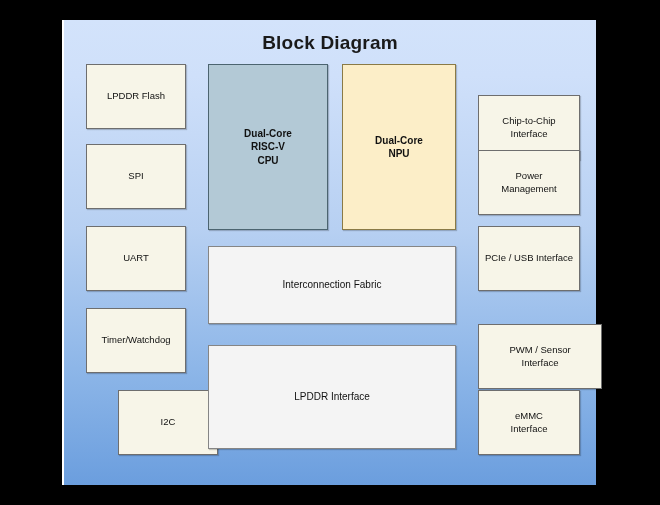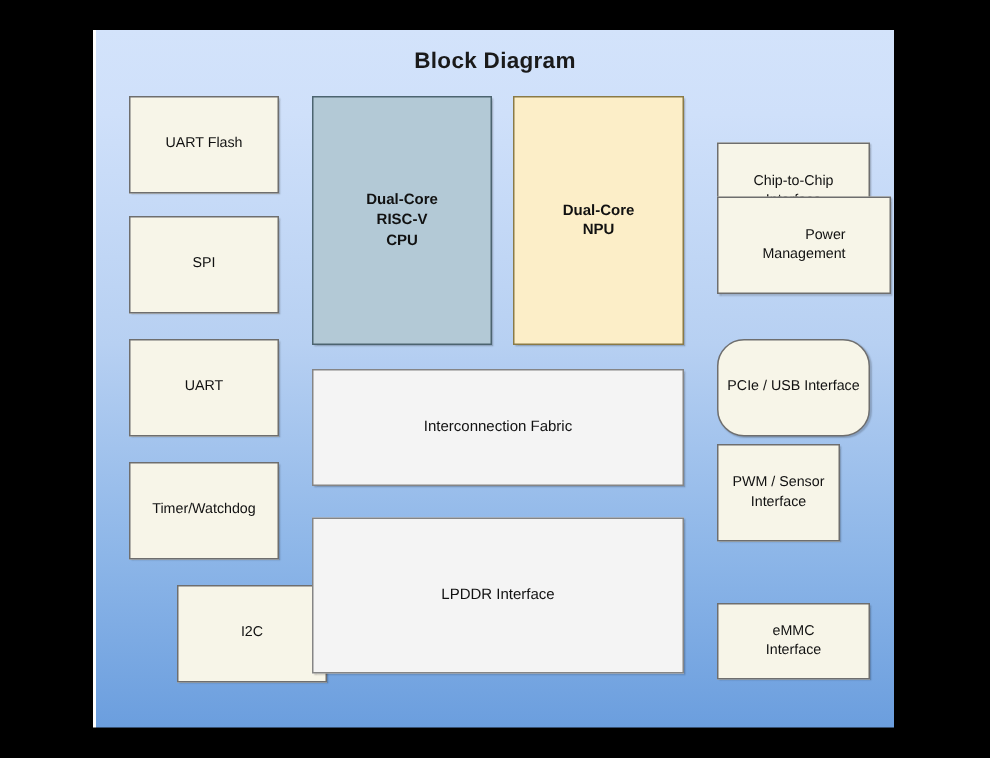--- a/index.html
+++ b/index.html
@@ -32,21 +32,21 @@
     box-shadow: -2px 0 0 0 #ffffff;
     box-sizing: border-box;
   }
 
   #diagram-title {
     position: absolute;
     left: 0;
     top: 12px;
     width: 100%;
     text-align: center;
-    font-size: 15px;
+    font-size: 19px;
     font-weight: bold;
     color: #1a1a1a;
     letter-spacing: 0.2px;
   }
 
   
   .block {
     position: absolute;
     box-sizing: border-box;
     border: 1px solid #6b6b6b;
@@ -98,21 +98,21 @@
 </head>
 <body>
 
 <div id="canvas">
 
   <div id="diagram-panel">
 
     <div id="diagram-title">Block Diagram</div>
 
     <div class="block periph" style="left:22px; top:44px; width:100px; height:65px;">
-      <span class="blabel">UART Flash</span>
+      <span class="blabel">LPDDR Flash</span>
     </div>
 
     <div class="block periph" style="left:22px; top:124px; width:100px; height:65px;">
       <span class="blabel">SPI</span>
     </div>
 
     <div class="block periph" style="left:22px; top:206px; width:100px; height:65px;text-align:right;">
       <span class="blabel">UART</span>
     </div>
 
@@ -141,33 +141,33 @@
 
     <div class="block fabric" style="left:144px; top:325px; width:248px; height:104px;">
       <span class="blabel">LPDDR Interface</span>
     </div>
 
     <div class="block periph" style="left:414px; top:44px; width:102px; height:65px;margin-top:31px;">
       <span class="blabel">Chip-to-Chip
 Interface</span>
     </div>
 
-    <div class="block periph" style="left:414px; top:111px; width:116px; height:65px;text-align:right;">
+    <div class="block periph" style="left:414px; top:130px; width:102px; height:65px;">
       <span class="blabel">Power
 Management</span>
     </div>
 
-    <div class="block periph" style="left:414px; top:206px; width:102px; height:65px;border-radius:18px;">
+    <div class="block periph" style="left:414px; top:206px; width:102px; height:65px;">
       <span class="blabel">PCIe / USB Interface</span>
     </div>
 
-    <div class="block periph" style="left:414px; top:276px; width:82px; height:65px;">
+    <div class="block periph" style="left:414px; top:304px; width:124px; height:65px;">
       <span class="blabel">PWM / Sensor
 Interface</span>
     </div>
 
-    <div class="block periph" style="left:414px; top:370px; width:102px; height:51px;margin-top:12px;">
+    <div class="block periph" style="left:414px; top:370px; width:102px; height:65px;">
       <span class="blabel">eMMC
 Interface</span>
     </div>
 
   </div>
 </div>
 
 </body></html>

